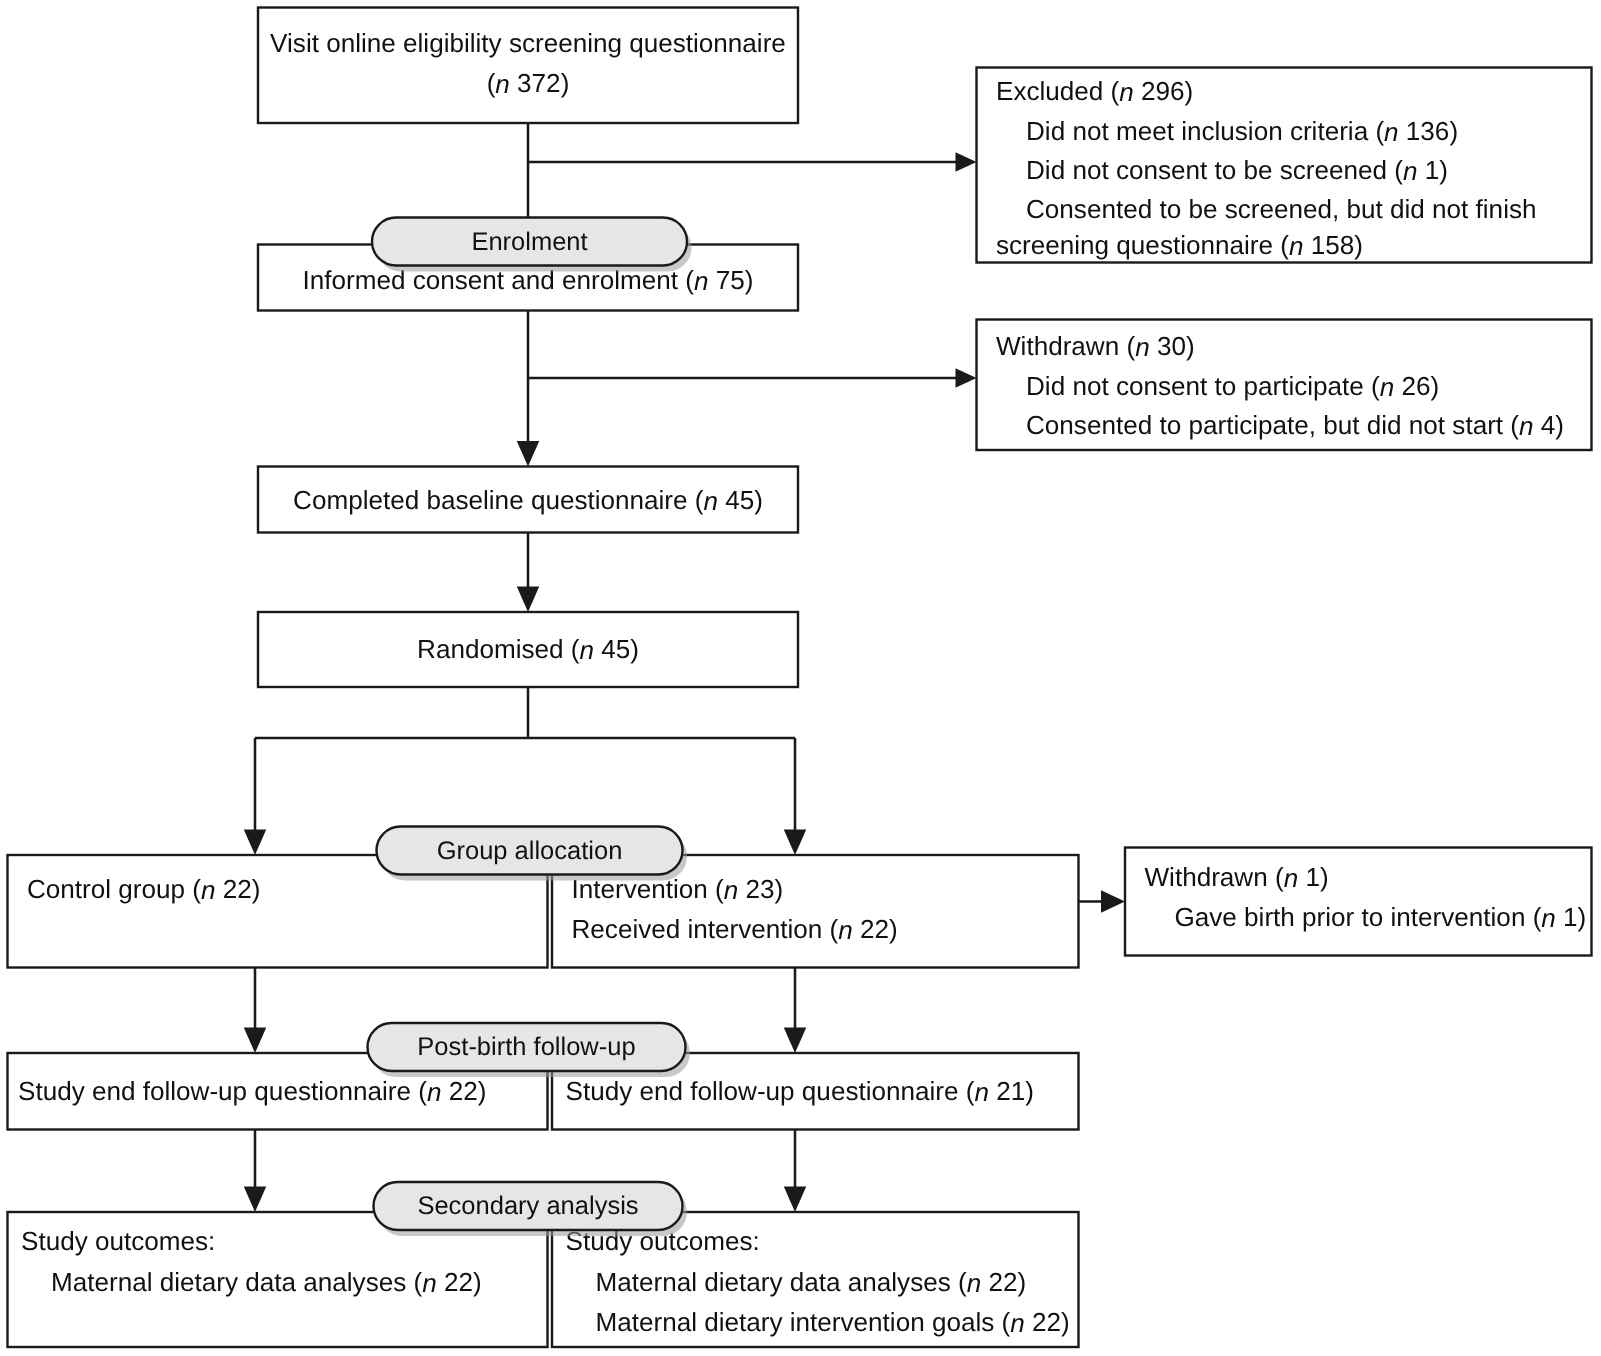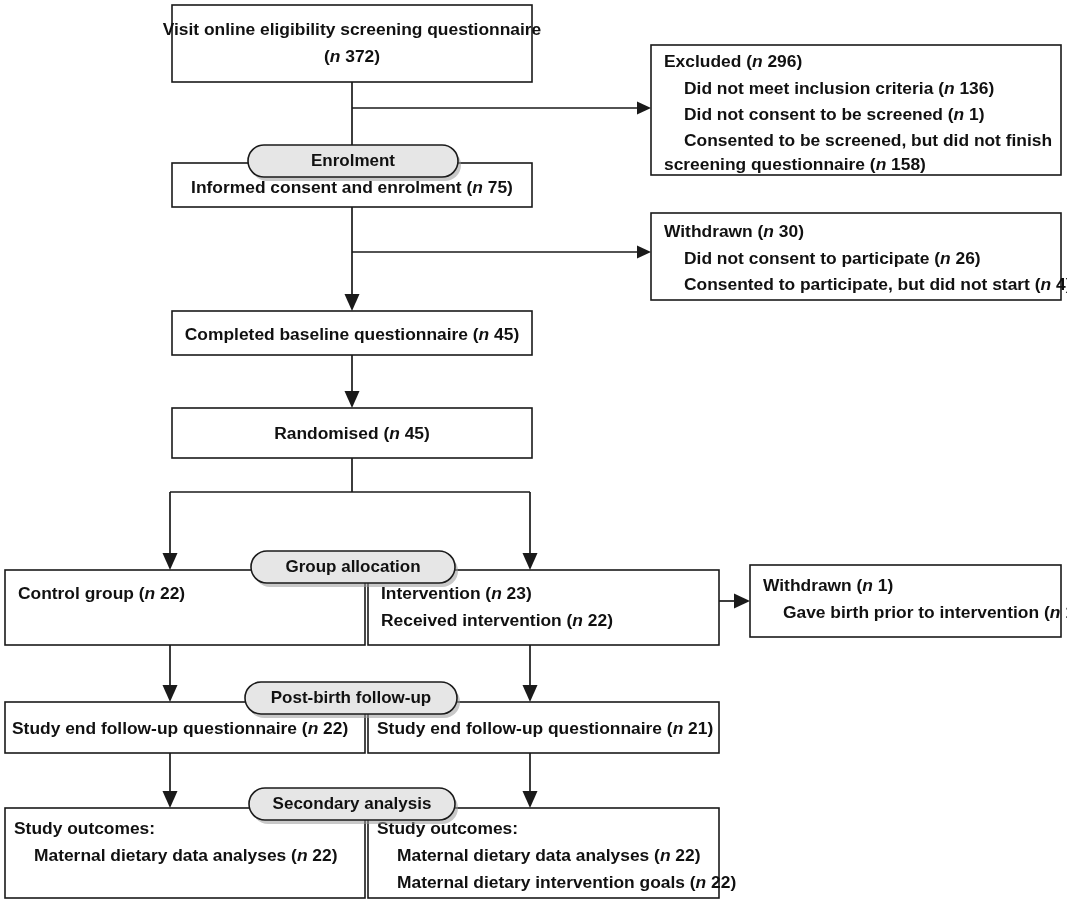--- a/index.html
+++ b/index.html
@@ -11,21 +11,20 @@
     width: 1067px;
     height: 904px;
     font-family: "Liberation Sans", sans-serif;
     color: #000000;
     overflow: hidden;
   }
   #diagram-root {
     position: relative;
     width: 856px;
     height: 904px;
-    font-weight: bold;
   }
   svg.flow {
     position: absolute;
     top: 0;
     left: 0;
     width: 1067px;
     height: 904px;
   }
   .box-rect {
     fill: #ffffff;

